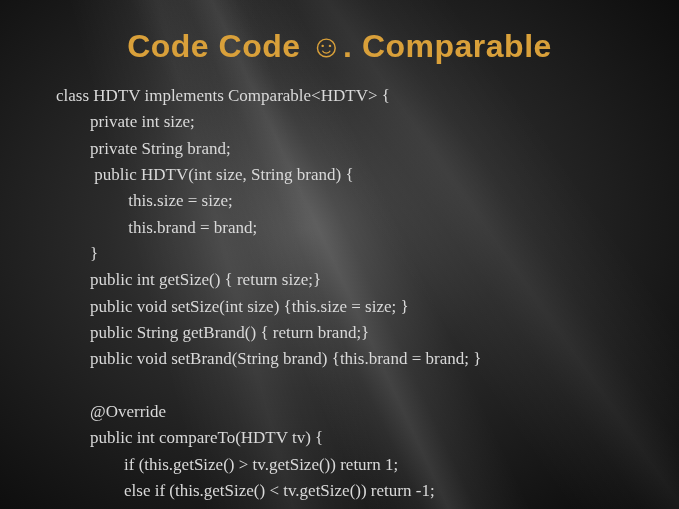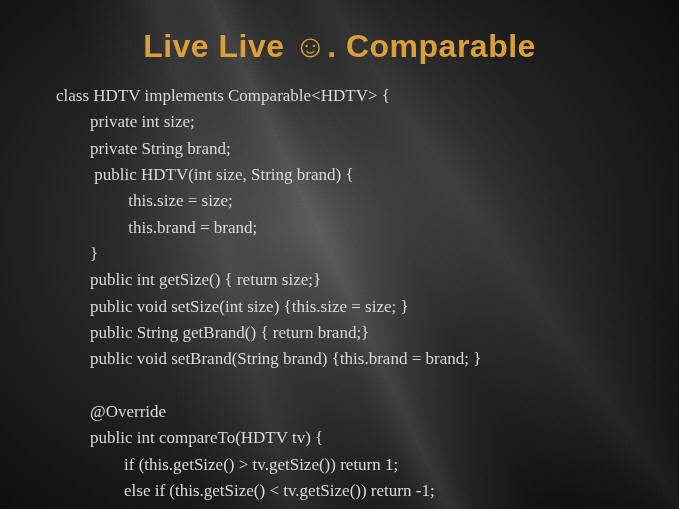--- a/index.html
+++ b/index.html
@@ -45,21 +45,21 @@
     padding-left: 8px;
   }
 </style>
 </head>
 <body>
 
 <div class="rays"></div>
 
 <div class="slide">
   <h1 class="title">
-    <span>Live Live </span><span class="emoji">☺</span><span>. Comparable</span>
+    <span>Code Code </span><span class="emoji">☺</span><span>. Comparable</span>
   </h1>
   <div class="code">class HDTV implements Comparable&lt;HDTV&gt; {
         private int size;
         private String brand;
          public HDTV(int size, String brand) {
                  this.size = size;
                  this.brand = brand;
         }
         public int getSize() { return size;}
         public void setSize(int size) {this.size = size; }

